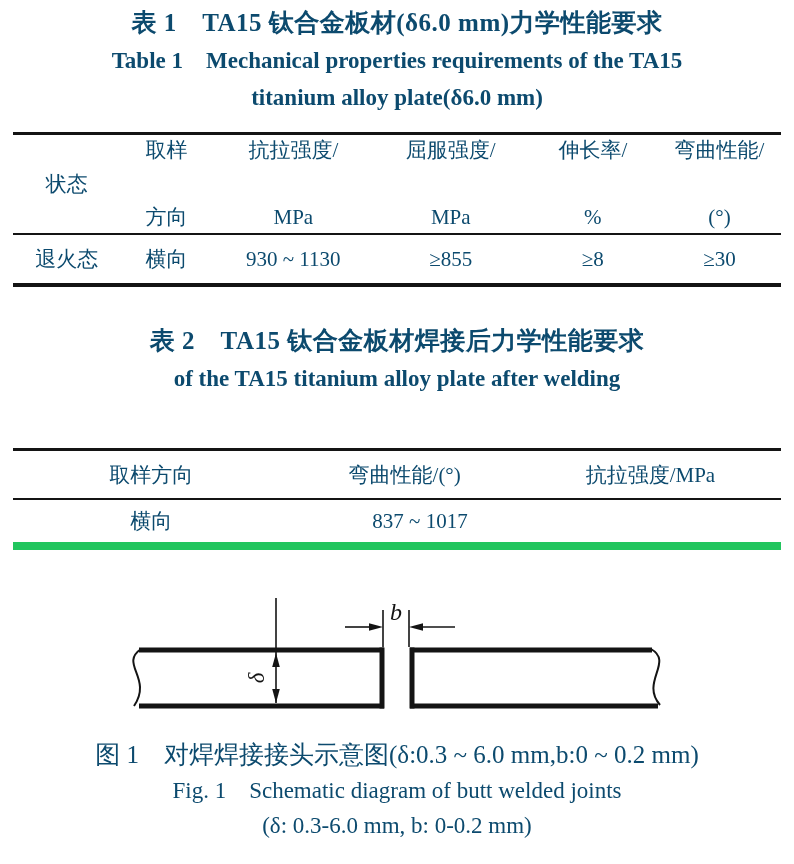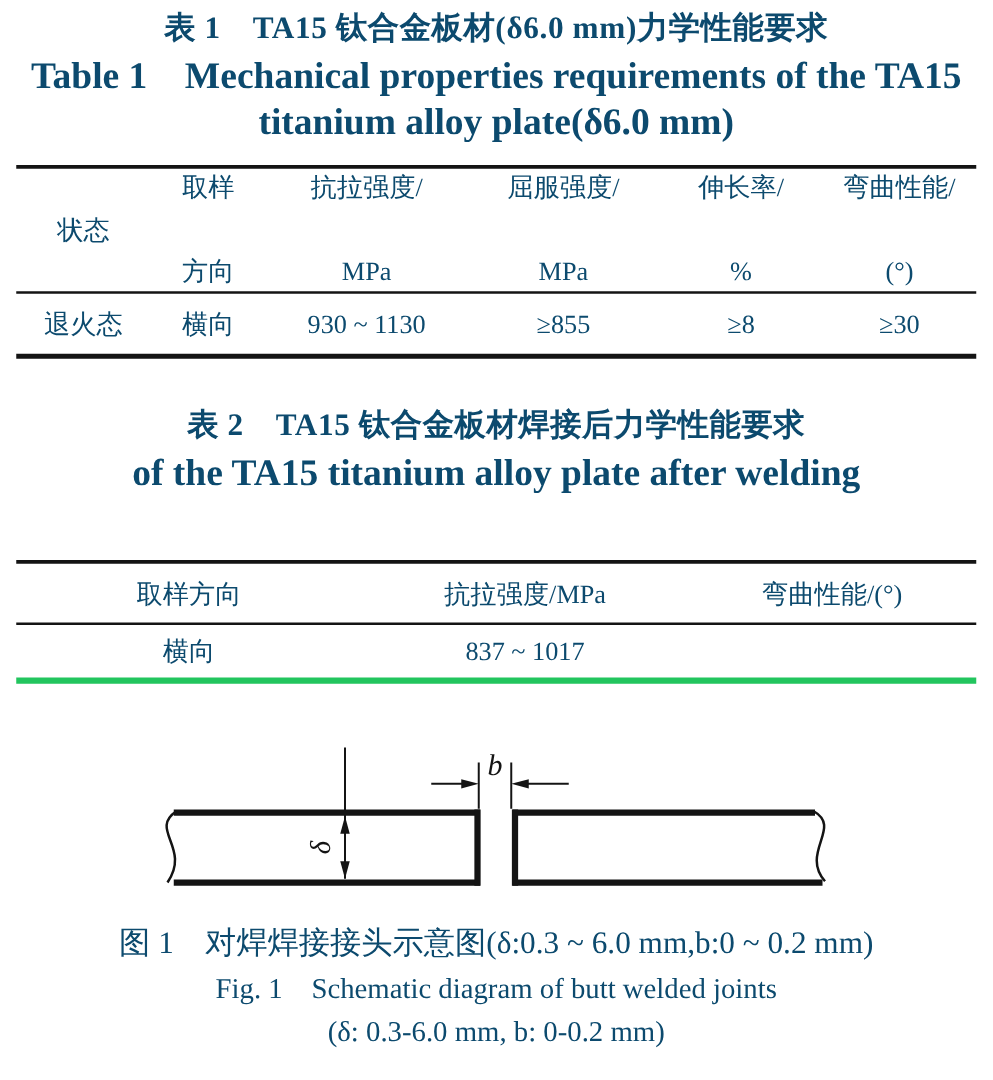--- a/index.html
+++ b/index.html
@@ -10,21 +10,21 @@
     background:#ffffff;
     color:#0c4a6e;
     font-family:"Liberation Serif","DejaVu Serif",serif;
     overflow:hidden;
   }
   .keep-space { white-space:pre-wrap; }
 
   
   .title-block { position:absolute; left:0; width:794px; text-align:center; font-weight:bold; }
   .title-zh   { font-size:25px; line-height:38px; letter-spacing:0.5px; }
-  .title-en   { font-size:30px; line-height:37px; }
+  .title-en   { font-size:23px; line-height:37px; }
 
   
   .pub-table {
     position:absolute; left:13px; width:768px;
     border-top:3px solid #141414;
     border-bottom:4px solid #141414;
     font-size:21px;
   }
   .pub-table .divider { height:2px; background:#141414; width:100%; }
   .trow { display:flex; width:100%; }
@@ -35,21 +35,21 @@
     gap:20px;
   }
   
   #table1 .head-row  { height:98px; }
   #table1 .data-row  { height:48px; }
   #table1 .hline     { line-height:47px; display:block; }
   #table1 .c0 { width:14%; } #table1 .c1 { width:12%; }
   #table1 .c2 { width:21%; } #table1 .c3 { width:20%; }
   #table1 .c4 { width:17%; } #table1 .c5 { width:16%; }
   
-  #table2 { border-bottom:5px solid #22c55e; }
+  #table2 { border-bottom:8px solid #22c55e; }
   #table2 .head-row { height:47px; }
   #table2 .data-row { height:42px; }
   #table2 .c0 { width:36%; } #table2 .c1 { width:34%; } #table2 .c2 { width:30%; }
 
   
   .fig-wrap { position:absolute; left:0; top:588px; width:794px; height:150px; }
 
   
   .caption-block { position:absolute; left:0; top:736px; width:794px; text-align:center; }
   .cap-zh { font-size:25px; line-height:37px; }
@@ -104,22 +104,22 @@
   </div>
 
   <div class="title-block" style="top:322px;">
     <div class="title-zh keep-space">表 2　TA15 钛合金板材焊接后力学性能要求</div>
     <div class="title-en keep-space">of the TA15 titanium alloy plate after welding</div>
   </div>
 
   <div class="pub-table" id="table2" style="top:448px;">
     <div class="trow head-row">
       <div class="tcell c0">取样方向</div>
+      <div class="tcell c2">弯曲性能/(°)</div>
       <div class="tcell c1">抗拉强度/MPa</div>
-      <div class="tcell c2">弯曲性能/(°)</div>
     </div>
     <div class="divider"></div>
     <div class="trow data-row">
       <div class="tcell c0">横向</div>
       <div class="tcell c1">837 ~ 1017</div>
     </div>
   </div>
 
   <div class="fig-wrap">
     <svg width="794" height="150" viewBox="0 0 794 150" xmlns="http://www.w3.org/2000/svg">

